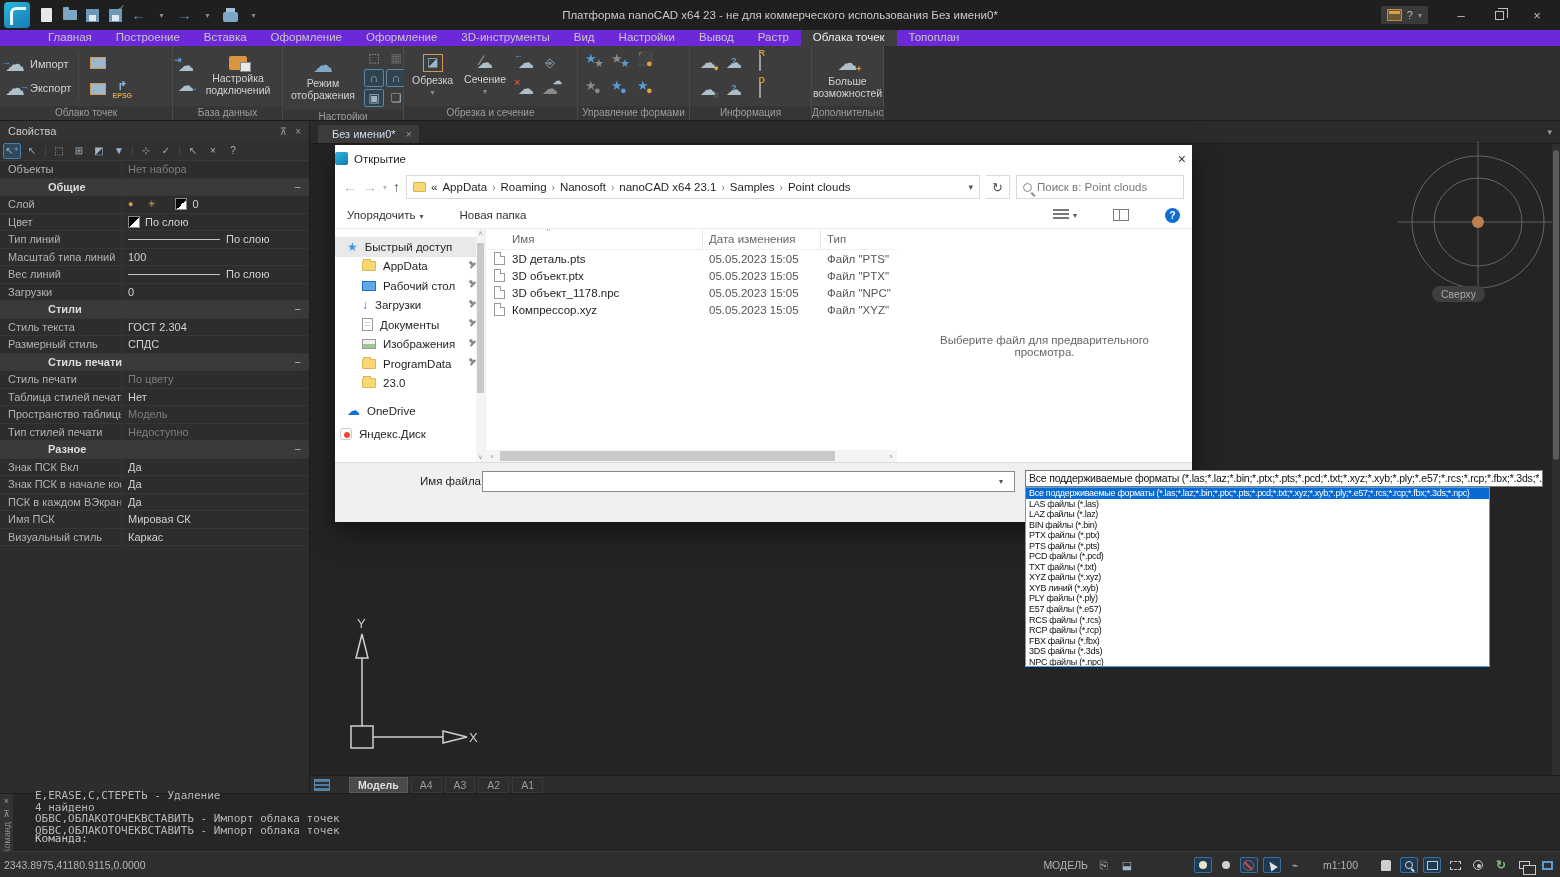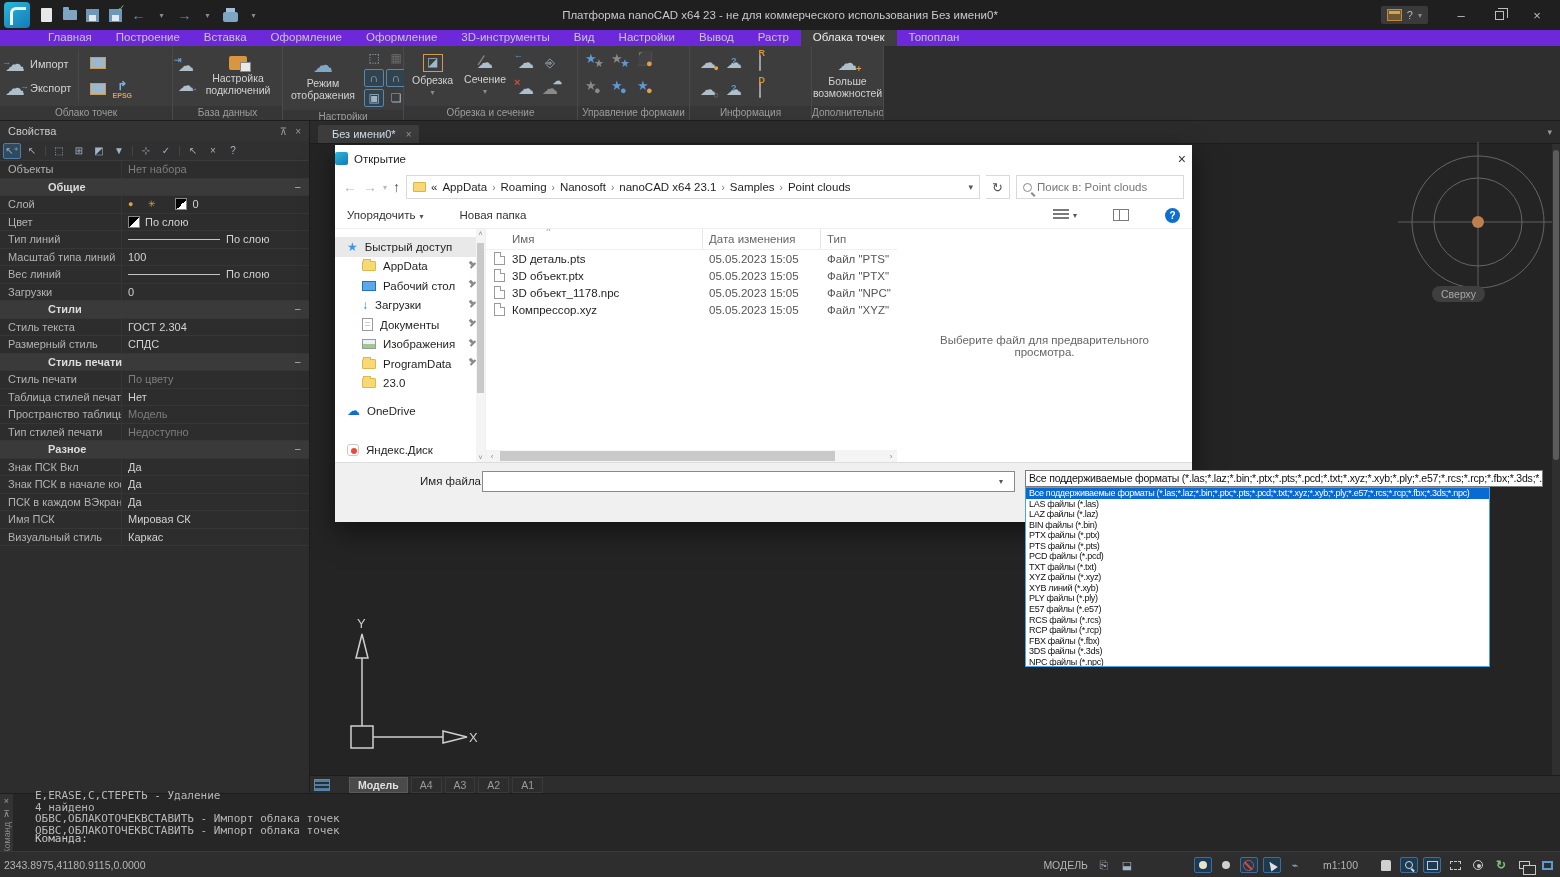--- a/index.html
+++ b/index.html
@@ -685,21 +685,21 @@
             <span class="pin"></span>
           </div>
         <div class="srow">
             <span class="sic sic-folder"></span>
             <span>23.0</span>
           </div>
         <div class="srow" style="margin-top:8px;padding-left:12px">
             <span class="sic sic-cloud">☁</span>
             <span>OneDrive</span>
           </div>
-        <div class="srow" style="margin-top:20px;padding-left:12px">
+        <div class="srow" style="margin-top:4px;padding-left:5px">
             <span class="sic sic-ya"></span>
             <span>Яндекс.Диск</span>
           </div>
         <div class="side-scroll">
             <span class="a" style="top:1px">˄</span>
             <span class="th"></span>
             <span class="a" style="bottom:1px">˅</span>
           </div>
       </div>
       <div class="flist-wrap">

